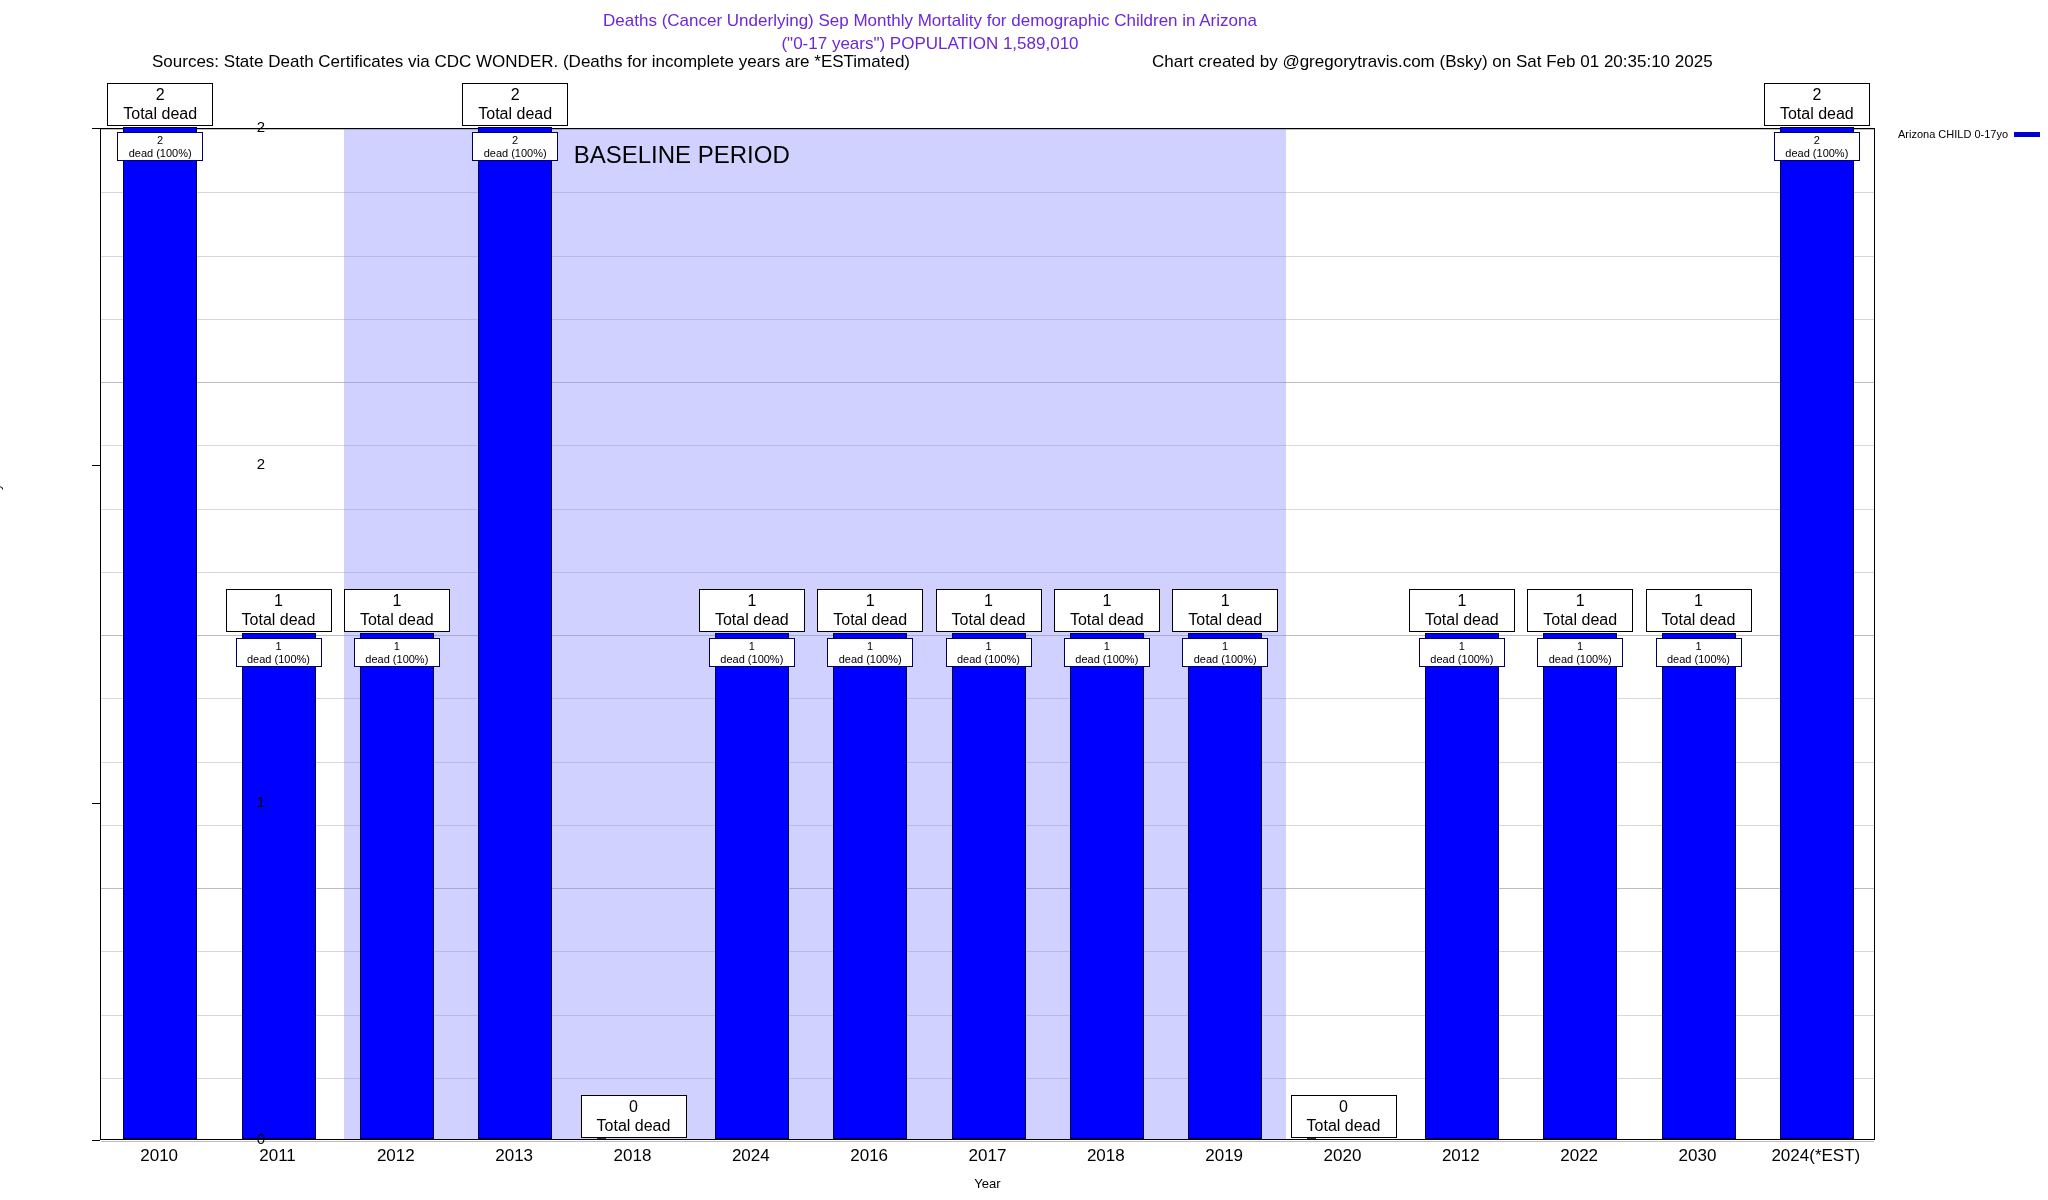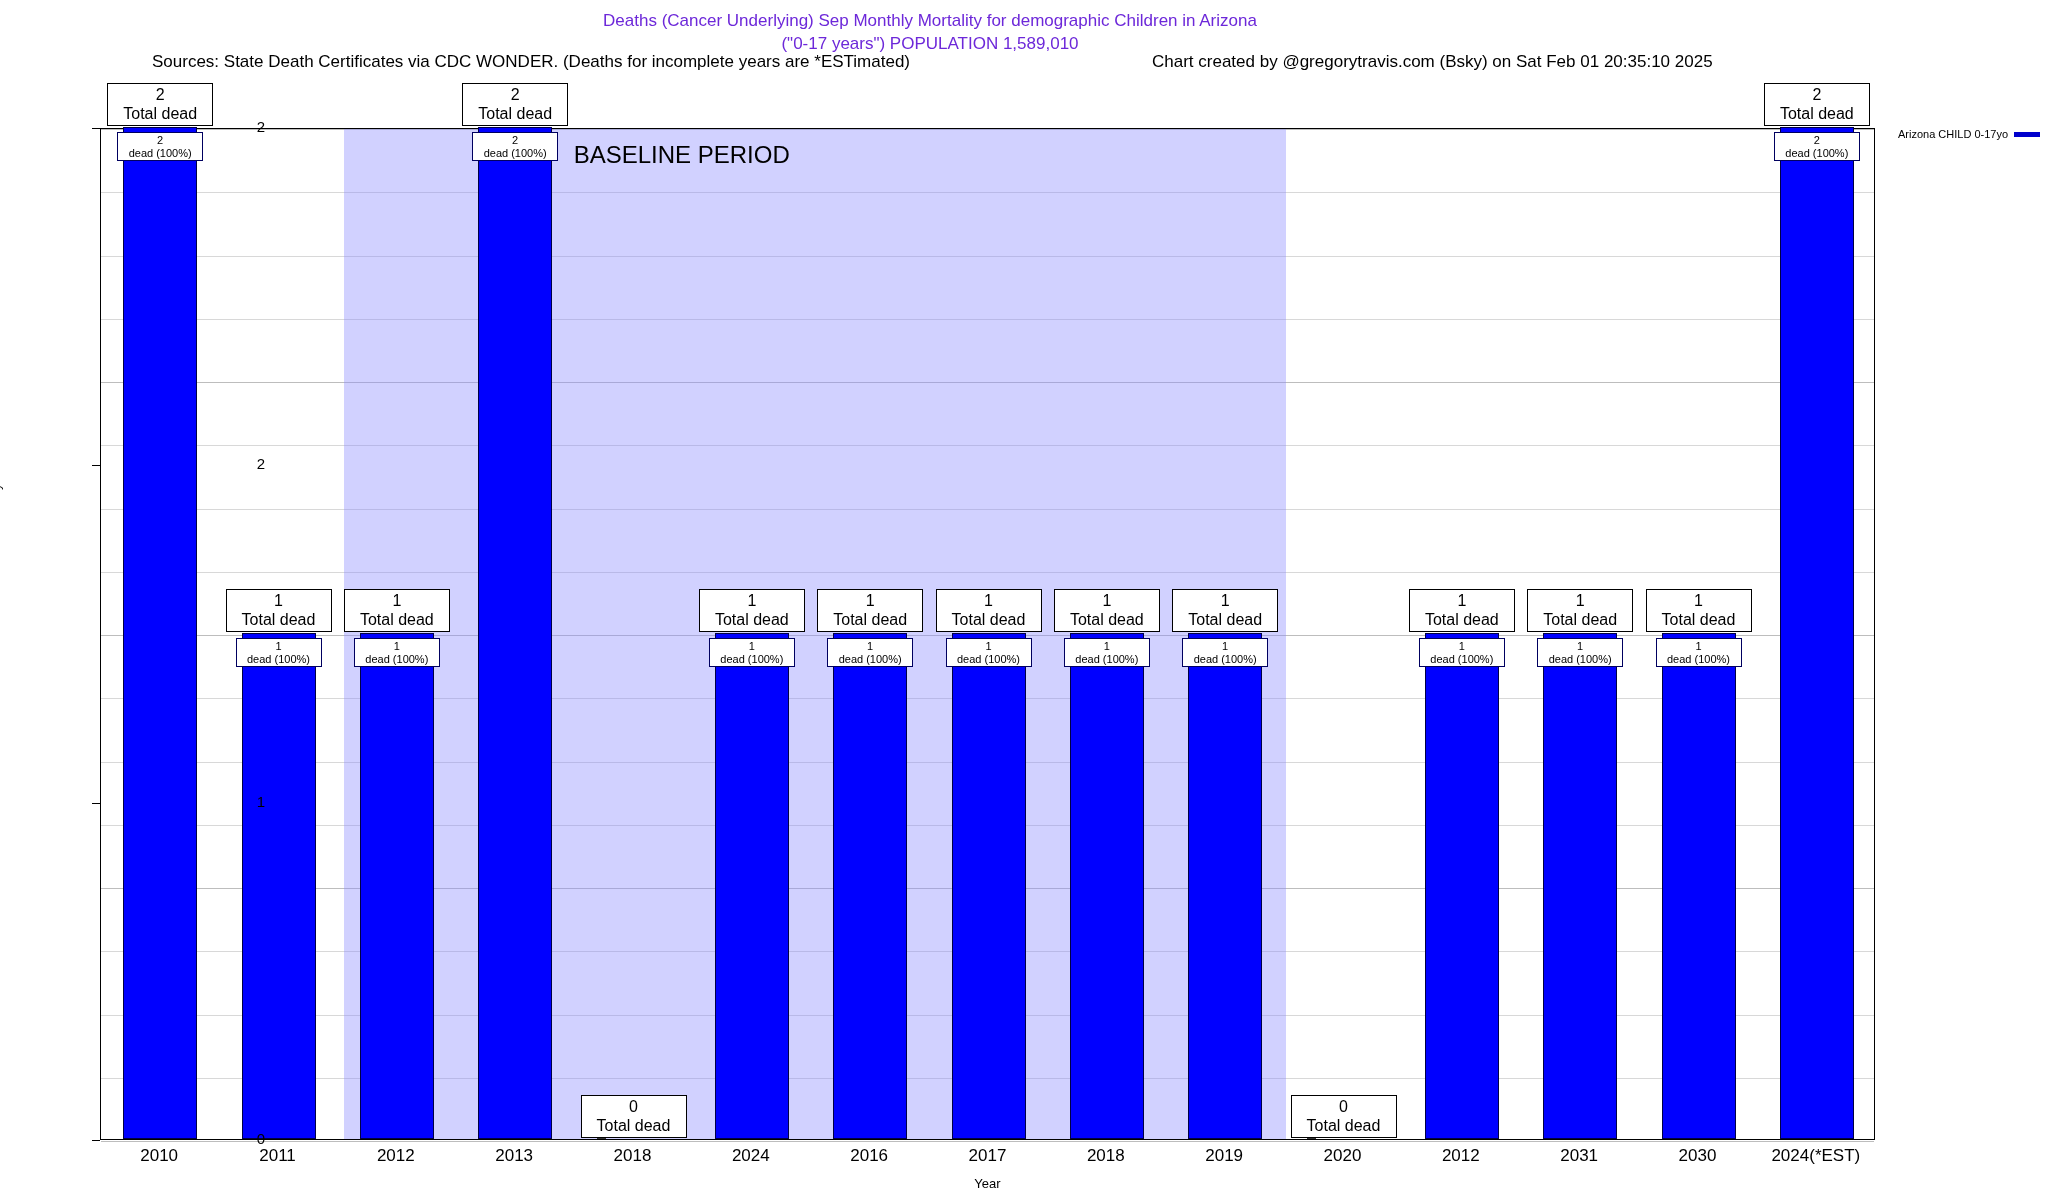--- a/index.html
+++ b/index.html
@@ -350,21 +350,21 @@
 <div class="xtick" style="left: 325.833px; width: 140px;">2012</div>
 <div class="xtick" style="left: 444.167px; width: 140px;">2013</div>
 <div class="xtick" style="left: 562.5px; width: 140px;">2018</div>
 <div class="xtick" style="left: 680.833px; width: 140px;">2024</div>
 <div class="xtick" style="left: 799.167px; width: 140px;">2016</div>
 <div class="xtick" style="left: 917.5px; width: 140px;">2017</div>
 <div class="xtick" style="left: 1035.83px; width: 140px;">2018</div>
 <div class="xtick" style="left: 1154.17px; width: 140px;">2019</div>
 <div class="xtick" style="left: 1272.5px; width: 140px;">2020</div>
 <div class="xtick" style="left: 1390.83px; width: 140px;">2012</div>
-<div class="xtick" style="left: 1509.17px; width: 140px;">2031</div>
+<div class="xtick" style="left: 1509.17px; width: 140px;">2022</div>
 <div class="xtick" style="left: 1627.5px; width: 140px;">2030</div>
 <div class="xtick" style="left: 1745.83px; width: 140px;">2024(*EST)</div>
 <div class="ytick" style="top: 1130px;">0</div>
 <div class="ytickmark" style="top: 1140px;"></div>
 <div class="ytick" style="top: 792.65px;">1</div>
 <div class="ytickmark" style="top: 802.65px;"></div>
 <div class="ytick" style="top: 455.35px;">2</div>
 <div class="ytickmark" style="top: 465.35px;"></div>
 <div class="ytick" style="top: 118px;">2</div>
 <div class="ytickmark" style="top: 128px;"></div>

